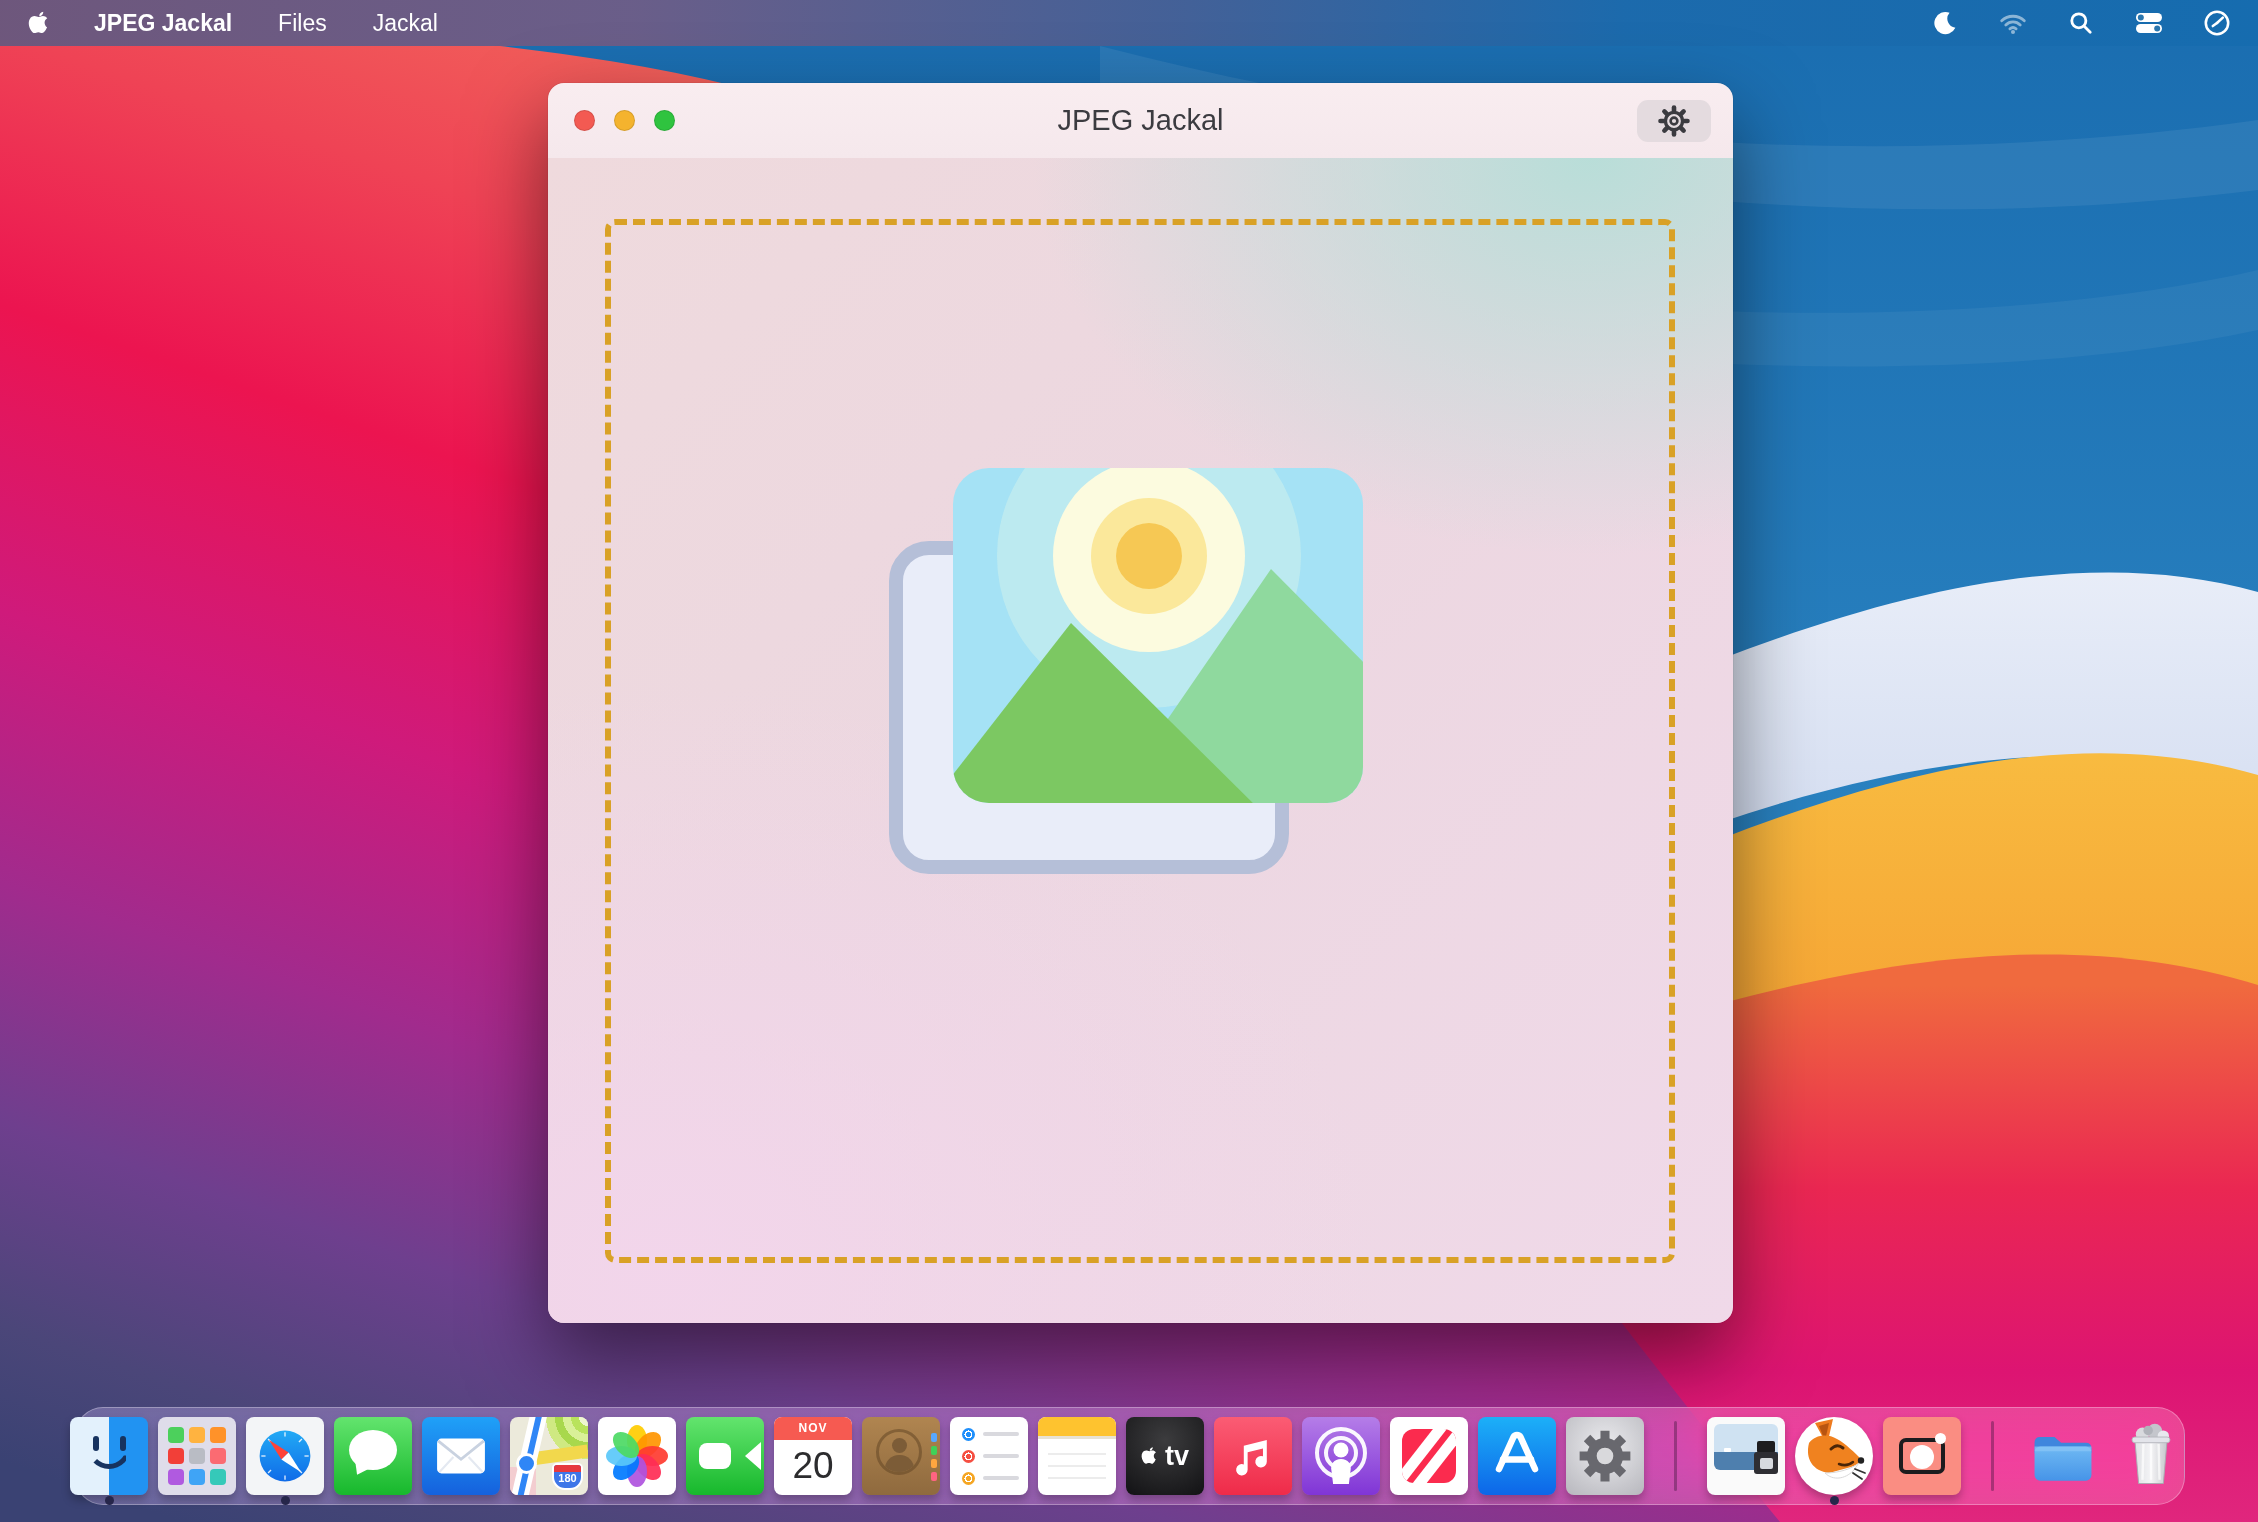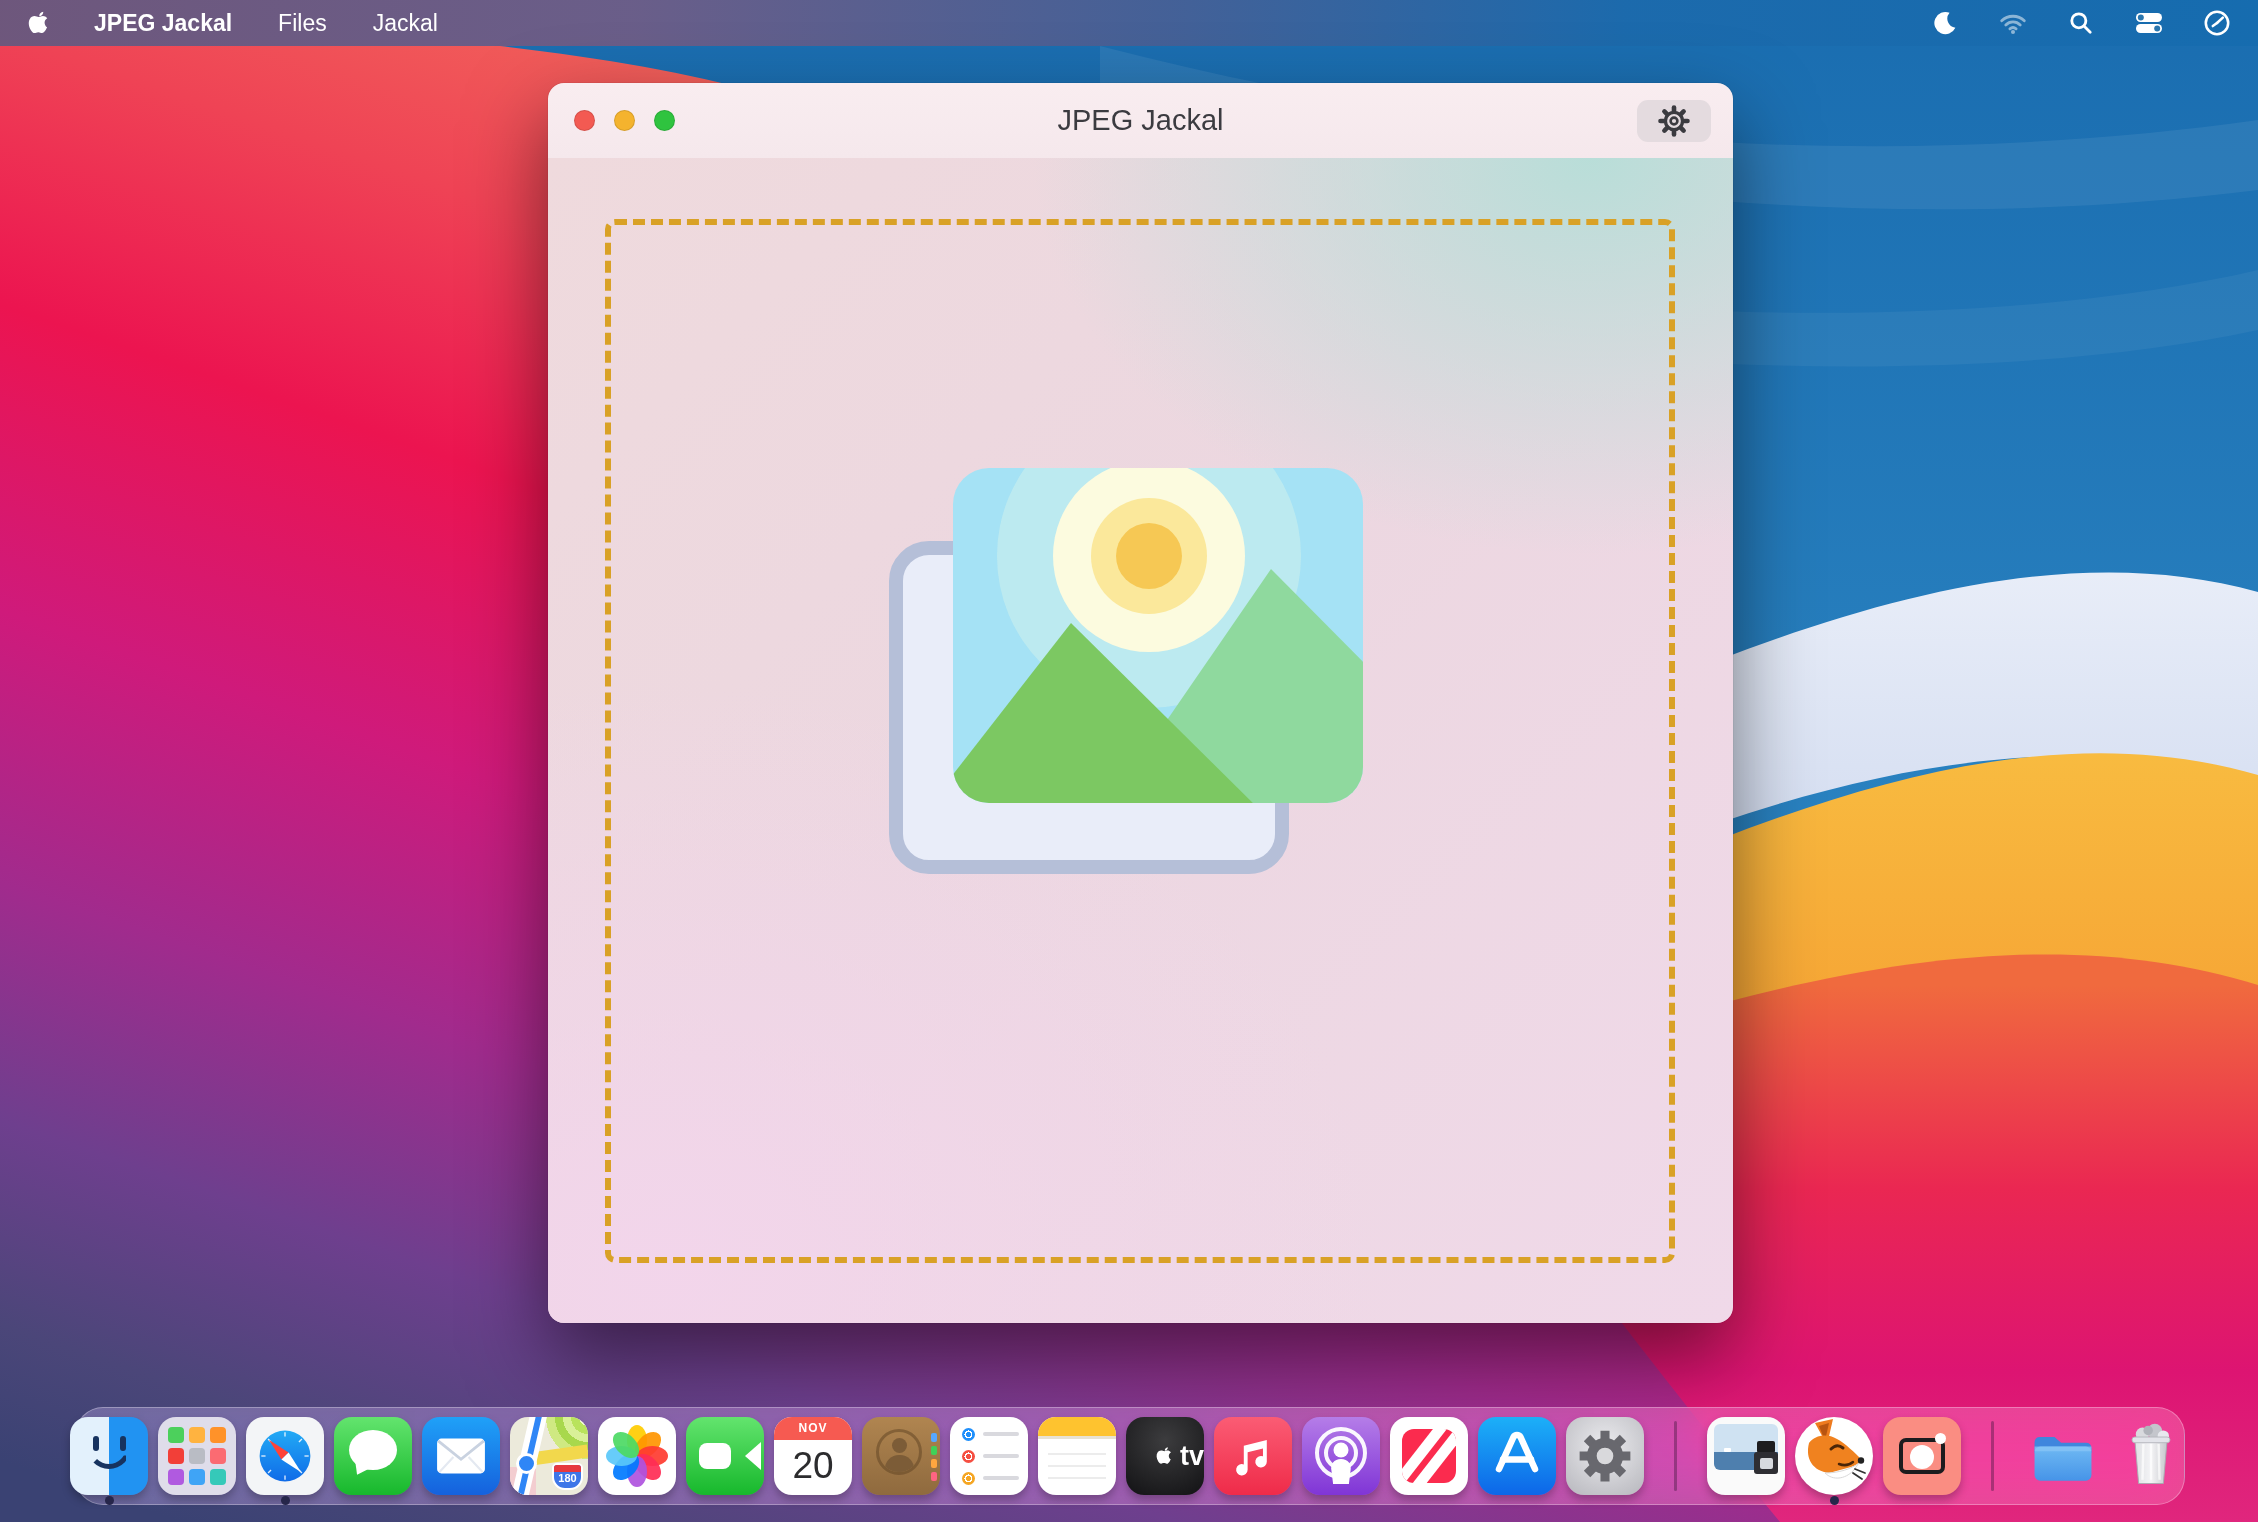--- a/index.html
+++ b/index.html
@@ -42,21 +42,21 @@
   .card-front{position:absolute;left:342px;top:243px;width:410px;height:335px;border-radius:36px;overflow:hidden;}
   .droptext{position:absolute;left:0;right:0;top:706px;text-align:center;font-size:45px;color:#6d686d;letter-spacing:.5px;}
 
   
   .dock{position:absolute;left:75px;top:1407px;width:2110px;height:98px;border-radius:28px;box-sizing:border-box;
     background:linear-gradient(90deg, rgba(150,138,185,.55), rgba(178,130,188,.52) 45%, rgba(214,124,180,.5) 75%, rgba(232,120,168,.5));
     border:1px solid rgba(255,255,255,.3);
     backdrop-filter:blur(24px) saturate(1.5);
     display:flex;align-items:center;justify-content:center;gap:10px;}
   .ditem{position:relative;width:78px;height:78px;flex:0 0 auto;}
-  .tile{position:relative;width:78px;height:78px;border-radius:18px;overflow:hidden;box-shadow:0 5px 9px rgba(0,0,0,.25);}
+  .tile{position:relative;width:78px;height:78px;border-radius:8px;overflow:hidden;box-shadow:0 5px 9px rgba(0,0,0,.25);}
   .runDot{position:absolute;left:50%;bottom:-10px;width:9px;height:9px;margin-left:-4.5px;border-radius:50%;background:#26264a;}
   .sep{width:3px;height:70px;background:rgba(55,20,55,.38);border-radius:2px;margin:0 20px;flex:0 0 auto;}
 
   
   .t-finder{background:linear-gradient(90deg,#e3f1fc 0 50%,#2193f2 50% 100%);}
   .t-finder .eye{position:absolute;top:19px;width:6px;height:15px;border-radius:3px;background:#17335f;}
   .t-finder .smile{position:absolute;left:17px;top:26px;width:44px;height:26px;border:5px solid transparent;
     border-bottom:5px solid #17335f;border-radius:0 0 26px 26px;box-sizing:border-box;}
   
   .t-launchpad{background:rgba(233,231,240,.92);display:grid;grid-template-columns:repeat(3,16px);grid-template-rows:repeat(3,16px);
@@ -107,21 +107,21 @@
   .t-rem{background:#fff;display:flex;flex-direction:column;justify-content:center;gap:9px;padding-left:12px;box-sizing:border-box;}
   .rem-row{display:flex;align-items:center;gap:8px;}
   .rem-dot{width:13px;height:13px;border-radius:50%;}
   .rem-line{width:36px;height:4px;border-radius:2px;background:#d9d9de;}
   
   .t-notes{background:#fff;}
   .notes-band{position:absolute;left:0;top:0;right:0;height:19px;background:#fec32f;}
   .notes-edge{position:absolute;left:0;top:19px;right:0;height:3px;background:#e8e2d2;}
   .notes-line{position:absolute;left:10px;right:10px;height:2px;background:#ececec;}
   
-  .t-tv{background:radial-gradient(circle at 50% 30%,#3c3c3e,#121214);display:flex;align-items:center;justify-content:flex-end;gap:7px;}
+  .t-tv{background:radial-gradient(circle at 50% 30%,#3c3c3e,#121214);display:flex;align-items:center;justify-content:center;gap:7px;}
   .t-tv .tvtxt{color:#fff;font-size:27px;font-weight:700;}
   
   .t-music{background:linear-gradient(180deg,#fb5c74,#ef2b49);display:flex;align-items:center;justify-content:center;}
   
   .t-pod{background:linear-gradient(180deg,#b57de8,#8035d6);display:flex;align-items:center;justify-content:center;}
   
   .t-news{background:#fff;display:flex;align-items:center;justify-content:center;}
   .news-sq{position:relative;width:54px;height:54px;border-radius:12px;background:#fb2b4e;overflow:hidden;}
   .news-stripe{position:absolute;top:-12px;width:11px;height:84px;background:#fff;transform:rotate(38deg);}
   

